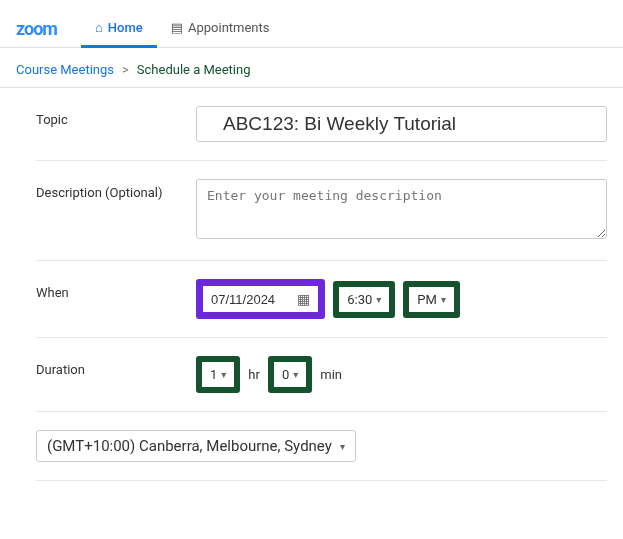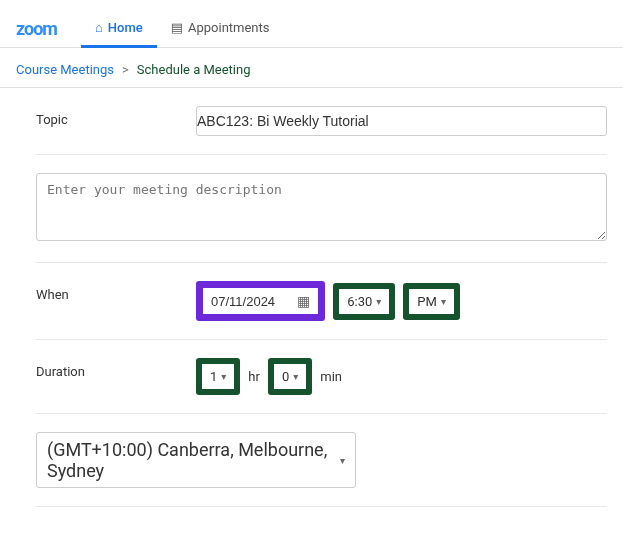--- a/index.html
+++ b/index.html
@@ -97,30 +97,30 @@
     }
     .form-control {
       flex: 1;
     }
 
     
     .text-input {
       width: 100%;
       border: 1px solid #ccc;
       border-radius: 3px;
-      padding: 6px 0;
-      font-size: 14px;
+      padding: 6px 26px;
+      font-size: 19px;
       color: #333;
       outline: none;
     }
 
     
     .textarea-input {
       width: 100%;
-      height: 68px;
+      height: 60px;
       border: 1px solid #ccc;
       border-radius: 3px;
       padding: 8px 10px;
       font-size: 13px;
       color: #aaa;
       resize: vertical;
       outline: none;
     }
 
     
@@ -184,21 +184,21 @@
       align-items: center;
       border: 1px solid #ccc;
       border-radius: 3px;
       padding: 6px 10px;
       gap: 6px;
       cursor: pointer;
       width: 320px;
       justify-content: space-between;
     }
     .timezone-val {
-      font-size: 18px;
+      font-size: 15px;
       color: #333;
     }
   </style>
 </head>
 <body>
 
 <div class="header">
   <div class="logo">zoom</div>
   <nav class="nav">
     <div class="nav-item active">
@@ -223,20 +223,21 @@
 <div class="form">
 
   <div class="form-row">
     <div class="form-label">Topic</div>
     <div class="form-control">
       <input class="text-input" type="text" value="ABC123: Bi Weekly Tutorial" style="">
     </div>
   </div>
 
   <div class="form-row">
+    <div class="form-label">Description (Optional)</div>
     <div class="form-control">
       <textarea class="textarea-input" placeholder="Enter your meeting description" style=""></textarea>
     </div>
   </div>
 
   <div class="form-row">
     <div class="form-label">When</div>
     <div class="form-control">
       <div class="when-row">
         <div class="date-input-wrap">

